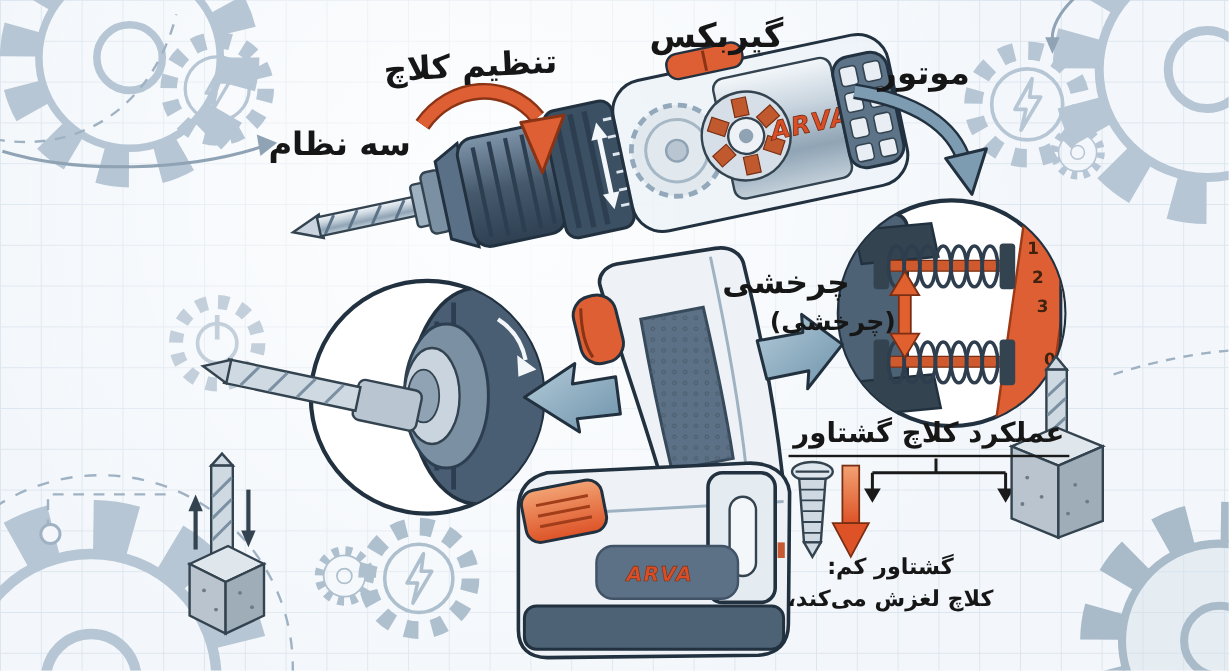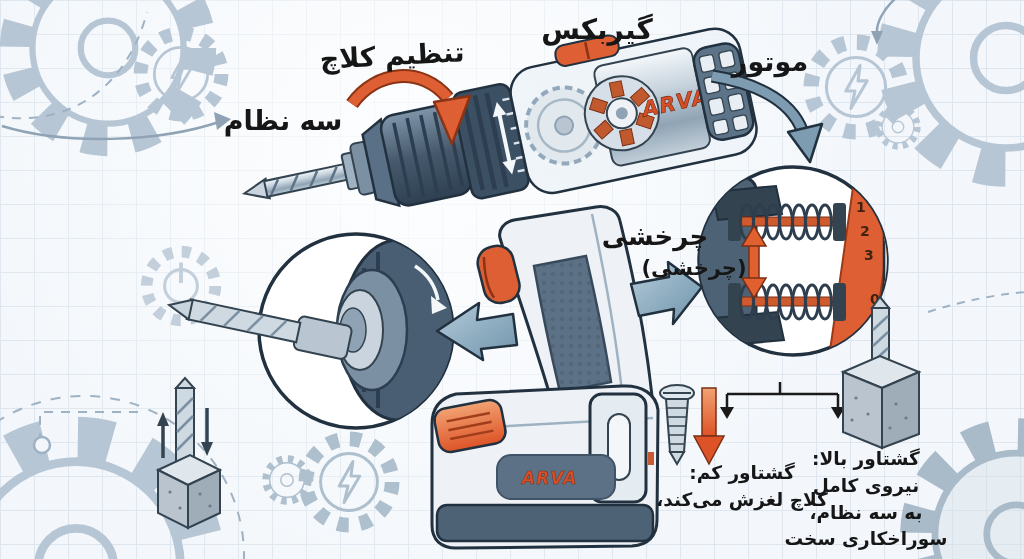--- a/index.html
+++ b/index.html
@@ -366,26 +366,21 @@
     </g>
   </g>
 </svg>
 
 <div class="lbl lbl-chuck">سه نظام</div>
 <div class="lbl lbl-clutch-adj">تنظیم کلاچ</div>
 <div class="lbl lbl-gearbox">گیربکس</div>
 <div class="lbl lbl-motor">موتور</div>
 <div class="lbl lbl-torque">چرخشی</div>
 <div class="lbl lbl-torque-sub">(چرخشی)</div>
+<div class="lbl lbl-func-title">عملکرد کلاچ گشتاور</div>
 
 <div class="txt-block blk-low">
   <div>گشتاور کم:</div>
   <div>کلاچ لغزش می‌کند،</div>
 </div>
 
-<div class="txt-block blk-high">
-  <div>گشتاور بالا:</div>
-  <div>نیروی کامل</div>
-  <div>به سه نظام،</div>
-  <div>سوراخکاری سخت</div>
+
 </div>
 
-</div>
-
 </body></html>

